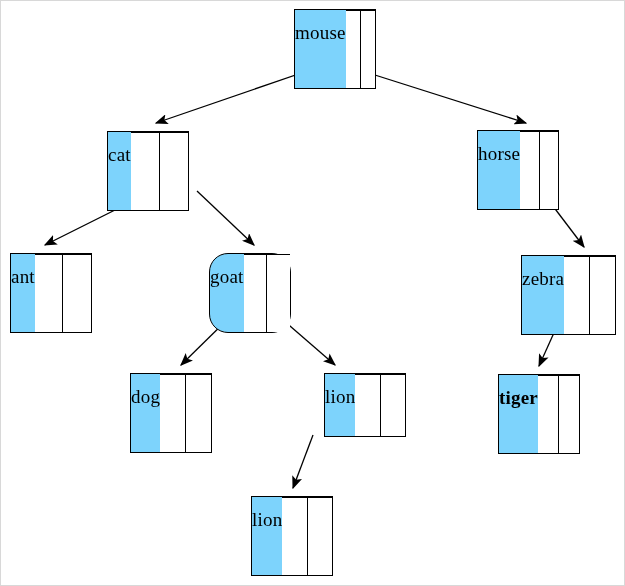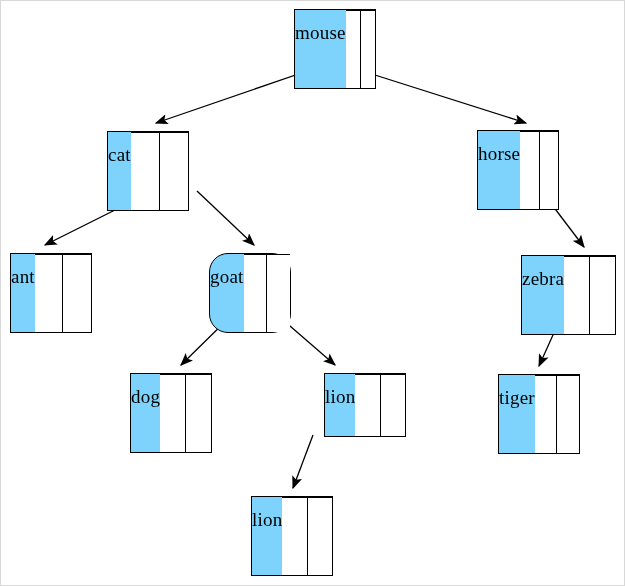--- a/index.html
+++ b/index.html
@@ -135,21 +135,21 @@
         </div>
       </div>
       <div class="node" style="left: 291px; top: 372px; width: 82px; height: 64px; border-color: rgb(0, 0, 0); margin-left: 32px;">
         <div class="node-label" style="height: 45px;">lion</div>
         <div class="node-pointers" style="border-top-color: rgb(0, 0, 0);">
           <div class="ptr-cell left" style="border-right-color: rgb(0, 0, 0);"></div>
           <div class="ptr-cell right"></div>
         </div>
       </div>
       <div class="node" style="left: 497px; top: 373px; width: 82px; height: 80px; border-color: rgb(0, 0, 0);">
-        <div class="node-label" style="height: 45px;">tiger</div>
+        <div class="node-label" style="height: 45px; font-weight: bold;">tiger</div>
         <div class="node-pointers" style="border-top-color: rgb(0, 0, 0);">
           <div class="ptr-cell left" style="border-right-color: rgb(0, 0, 0);"></div>
           <div class="ptr-cell right"></div>
         </div>
       </div>
       <div class="node" style="left: 250px; top: 495px; width: 82px; height: 80px; border-color: rgb(0, 0, 0);">
         <div class="node-label" style="height: 45px;">lion</div>
         <div class="node-pointers" style="border-top-color: rgb(0, 0, 0);">
           <div class="ptr-cell left" style="border-right-color: rgb(0, 0, 0);"></div>
           <div class="ptr-cell right"></div>

